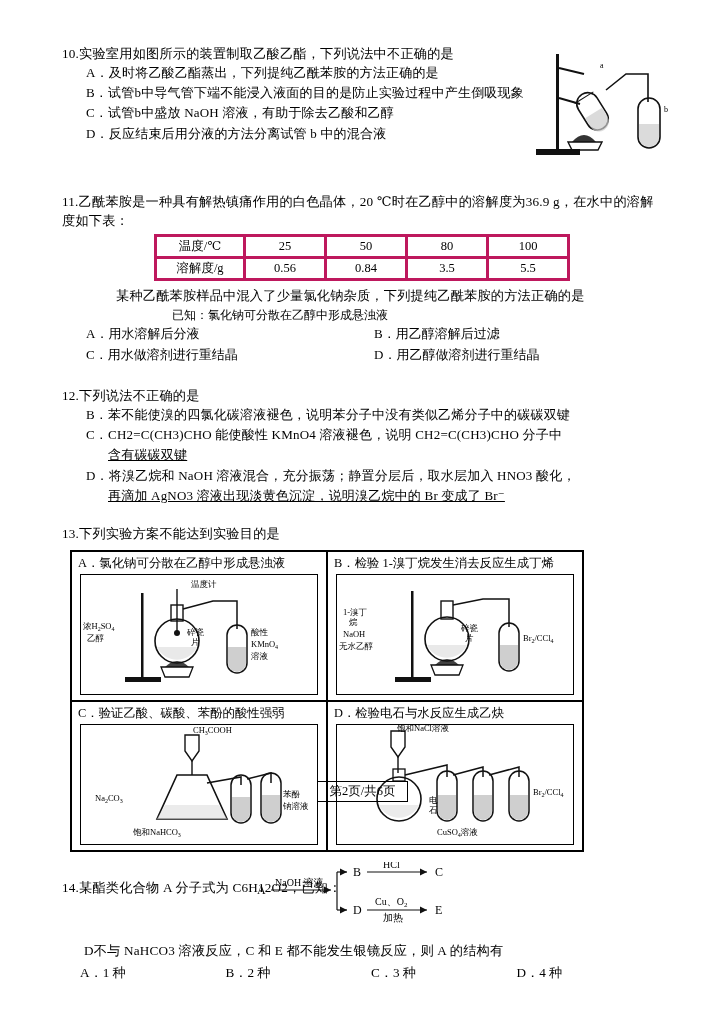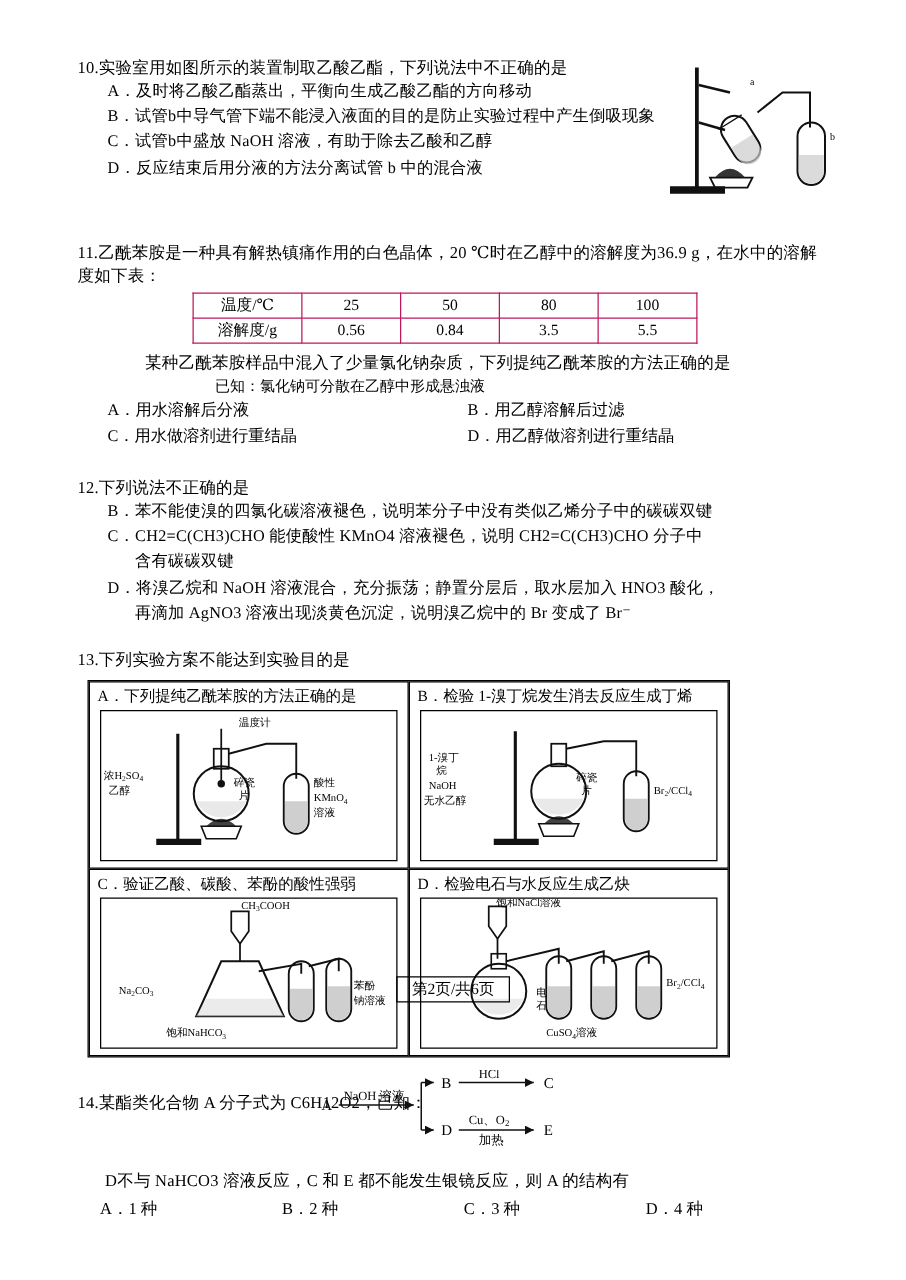--- a/index.html
+++ b/index.html
@@ -38,20 +38,21 @@
     letter-spacing: 0.2px;
   }
   .opt {
     font-size: 13px;
     line-height: 1.55;
     margin-left: 24px;
     letter-spacing: 0.2px;
   }
   .opt-indent {
     margin-left: 46px;
+    text-decoration: underline;
   }
   .opts-2col {
     display: flex;
     flex-wrap: wrap;
     margin-left: 24px;
   }
   .opts-2col > div {
     width: 50%;
     font-size: 13px;
     line-height: 1.6;
@@ -80,21 +81,21 @@
   
   .tbl-wrap {
     margin-left: 92px;
     margin-top: 4px;
   }
   table.solub {
     border-collapse: collapse;
     font-size: 12.5px;
   }
   table.solub td {
-    border: 1px solid #be185d;
+    border: 3px solid #be185d;
     padding: 1px 6px;
     text-align: center;
     height: 17px;
   }
   table.solub td.head {
     width: 74px;
     text-align: center;
     white-space: nowrap;
   }
   table.solub td.val { width: 66px; }
@@ -164,21 +165,21 @@
 <body>
 
 <div class="page">
 
   <div class="content">
 
     <div class="q" style="min-height:120px;">
       <div class="stem">
         <span>10.</span><span>实验室用如图所示的装置制取乙酸乙酯，下列说法中不正确的是</span>
       </div>
-      <div class="opt">A．及时将乙酸乙酯蒸出，平衡向生成乙酸乙酯的方向移动</div>
+      <div class="opt">A．及时将乙酸乙酯蒸出，下列提纯乙酰苯胺的方法正确的是</div>
       <div class="opt">B．试管b中导气管下端不能浸入液面的目的是防止实验过程中产生倒吸现象</div>
       <div class="opt">C．试管b中盛放 NaOH 溶液，有助于除去乙酸和乙醇</div>
       <div class="opt">D．反应结束后用分液的方法分离试管 b 中的混合液</div>
 
       <svg class="app10" viewBox="0 0 150 118">
 
         <rect x="34" y="8" width="3" height="96" fill="#111"></rect>
         <rect x="14" y="103" width="44" height="6" fill="#111"></rect>
 
         <path d="M37 22 L62 28" stroke="#111" stroke-width="2" fill="none"></path>
@@ -255,21 +256,21 @@
     </div>
 
     <div class="q" style="margin-top:18px;">
       <div class="stem">
         <span>13.</span><span>下列实验方案不能达到实验目的是</span>
       </div>
 
       <div class="exp-grid">
 
         <div class="exp-cell">
-          <span class="exp-label">A．下列提纯乙酰苯胺的方法正确的是</span>
+          <span class="exp-label">A．氯化钠可分散在乙醇中形成悬浊液</span>
           <div class="exp-inner">
             <svg class="exp-art" viewBox="0 0 236 118">
 
               <rect x="60" y="18" width="2.5" height="86" fill="#111"></rect>
               <rect x="44" y="102" width="36" height="5" fill="#111"></rect>
 
               <circle cx="96" cy="66" r="22" fill="none" stroke="#111" stroke-width="1.6"></circle>
               <path d="M76 72 a22 22 0 0 0 40 0 z" fill="#ddd" opacity="0.65"></path>
               <rect x="90" y="30" width="12" height="16" fill="none" stroke="#111" stroke-width="1.4"></rect>
 

